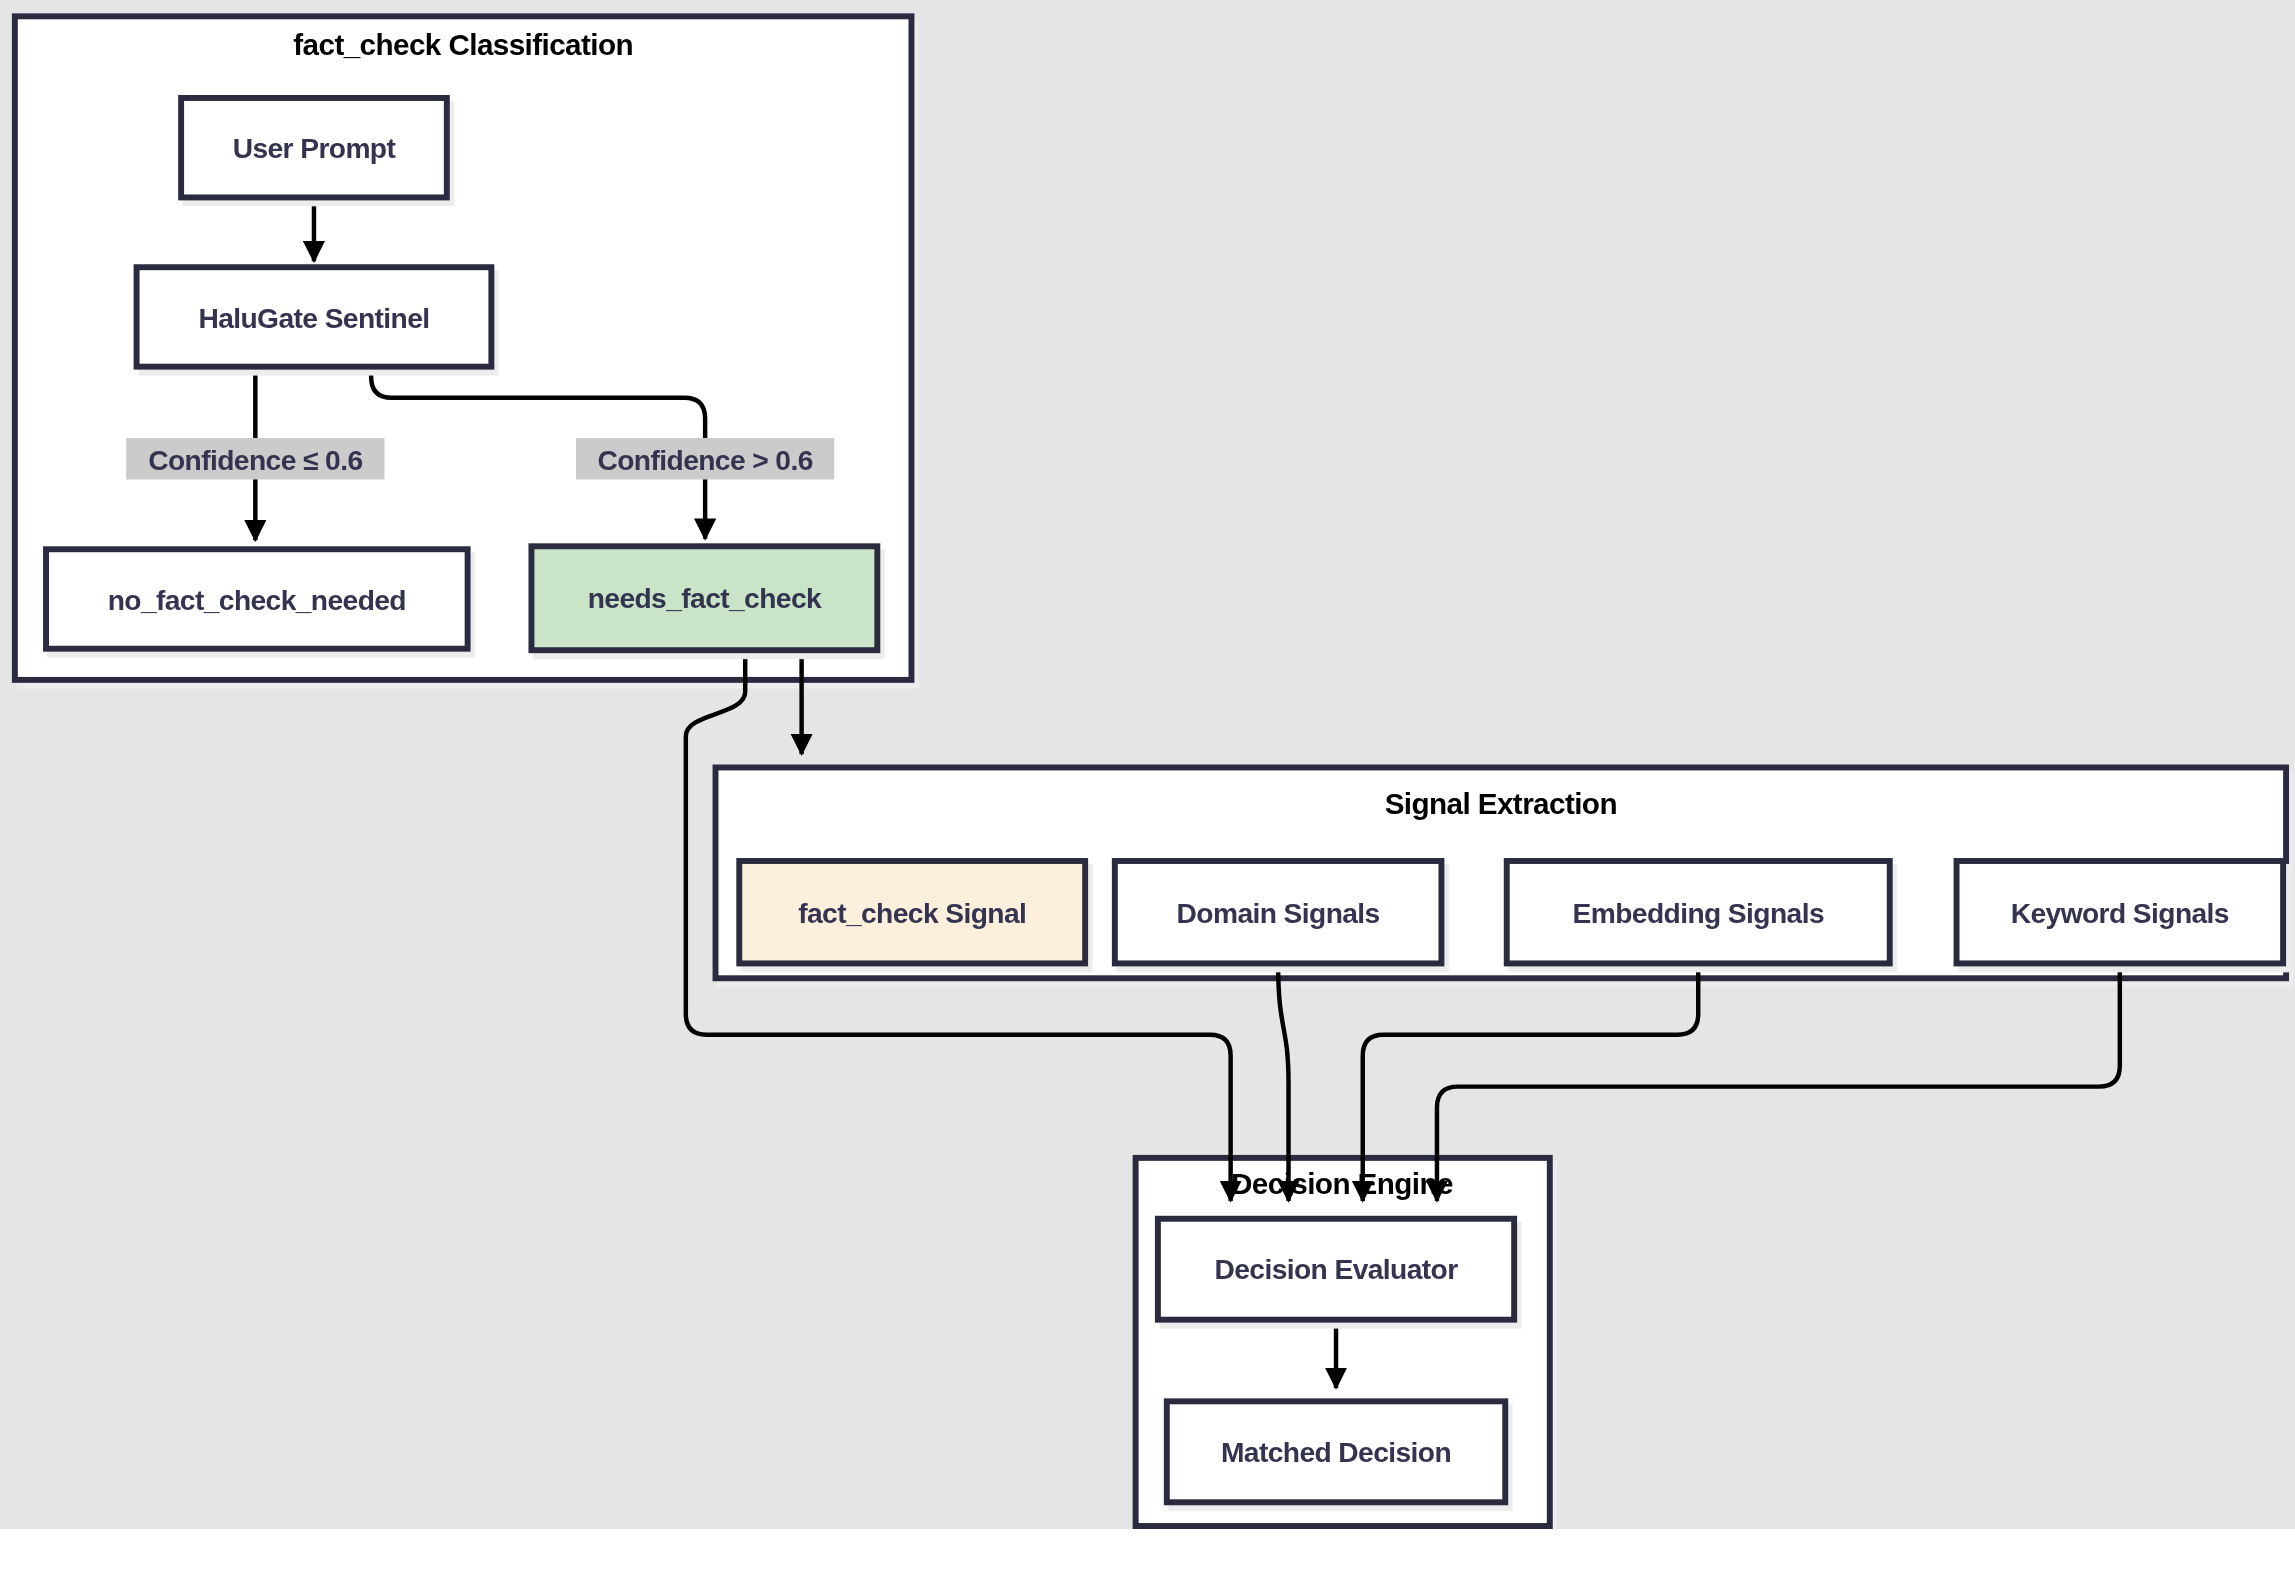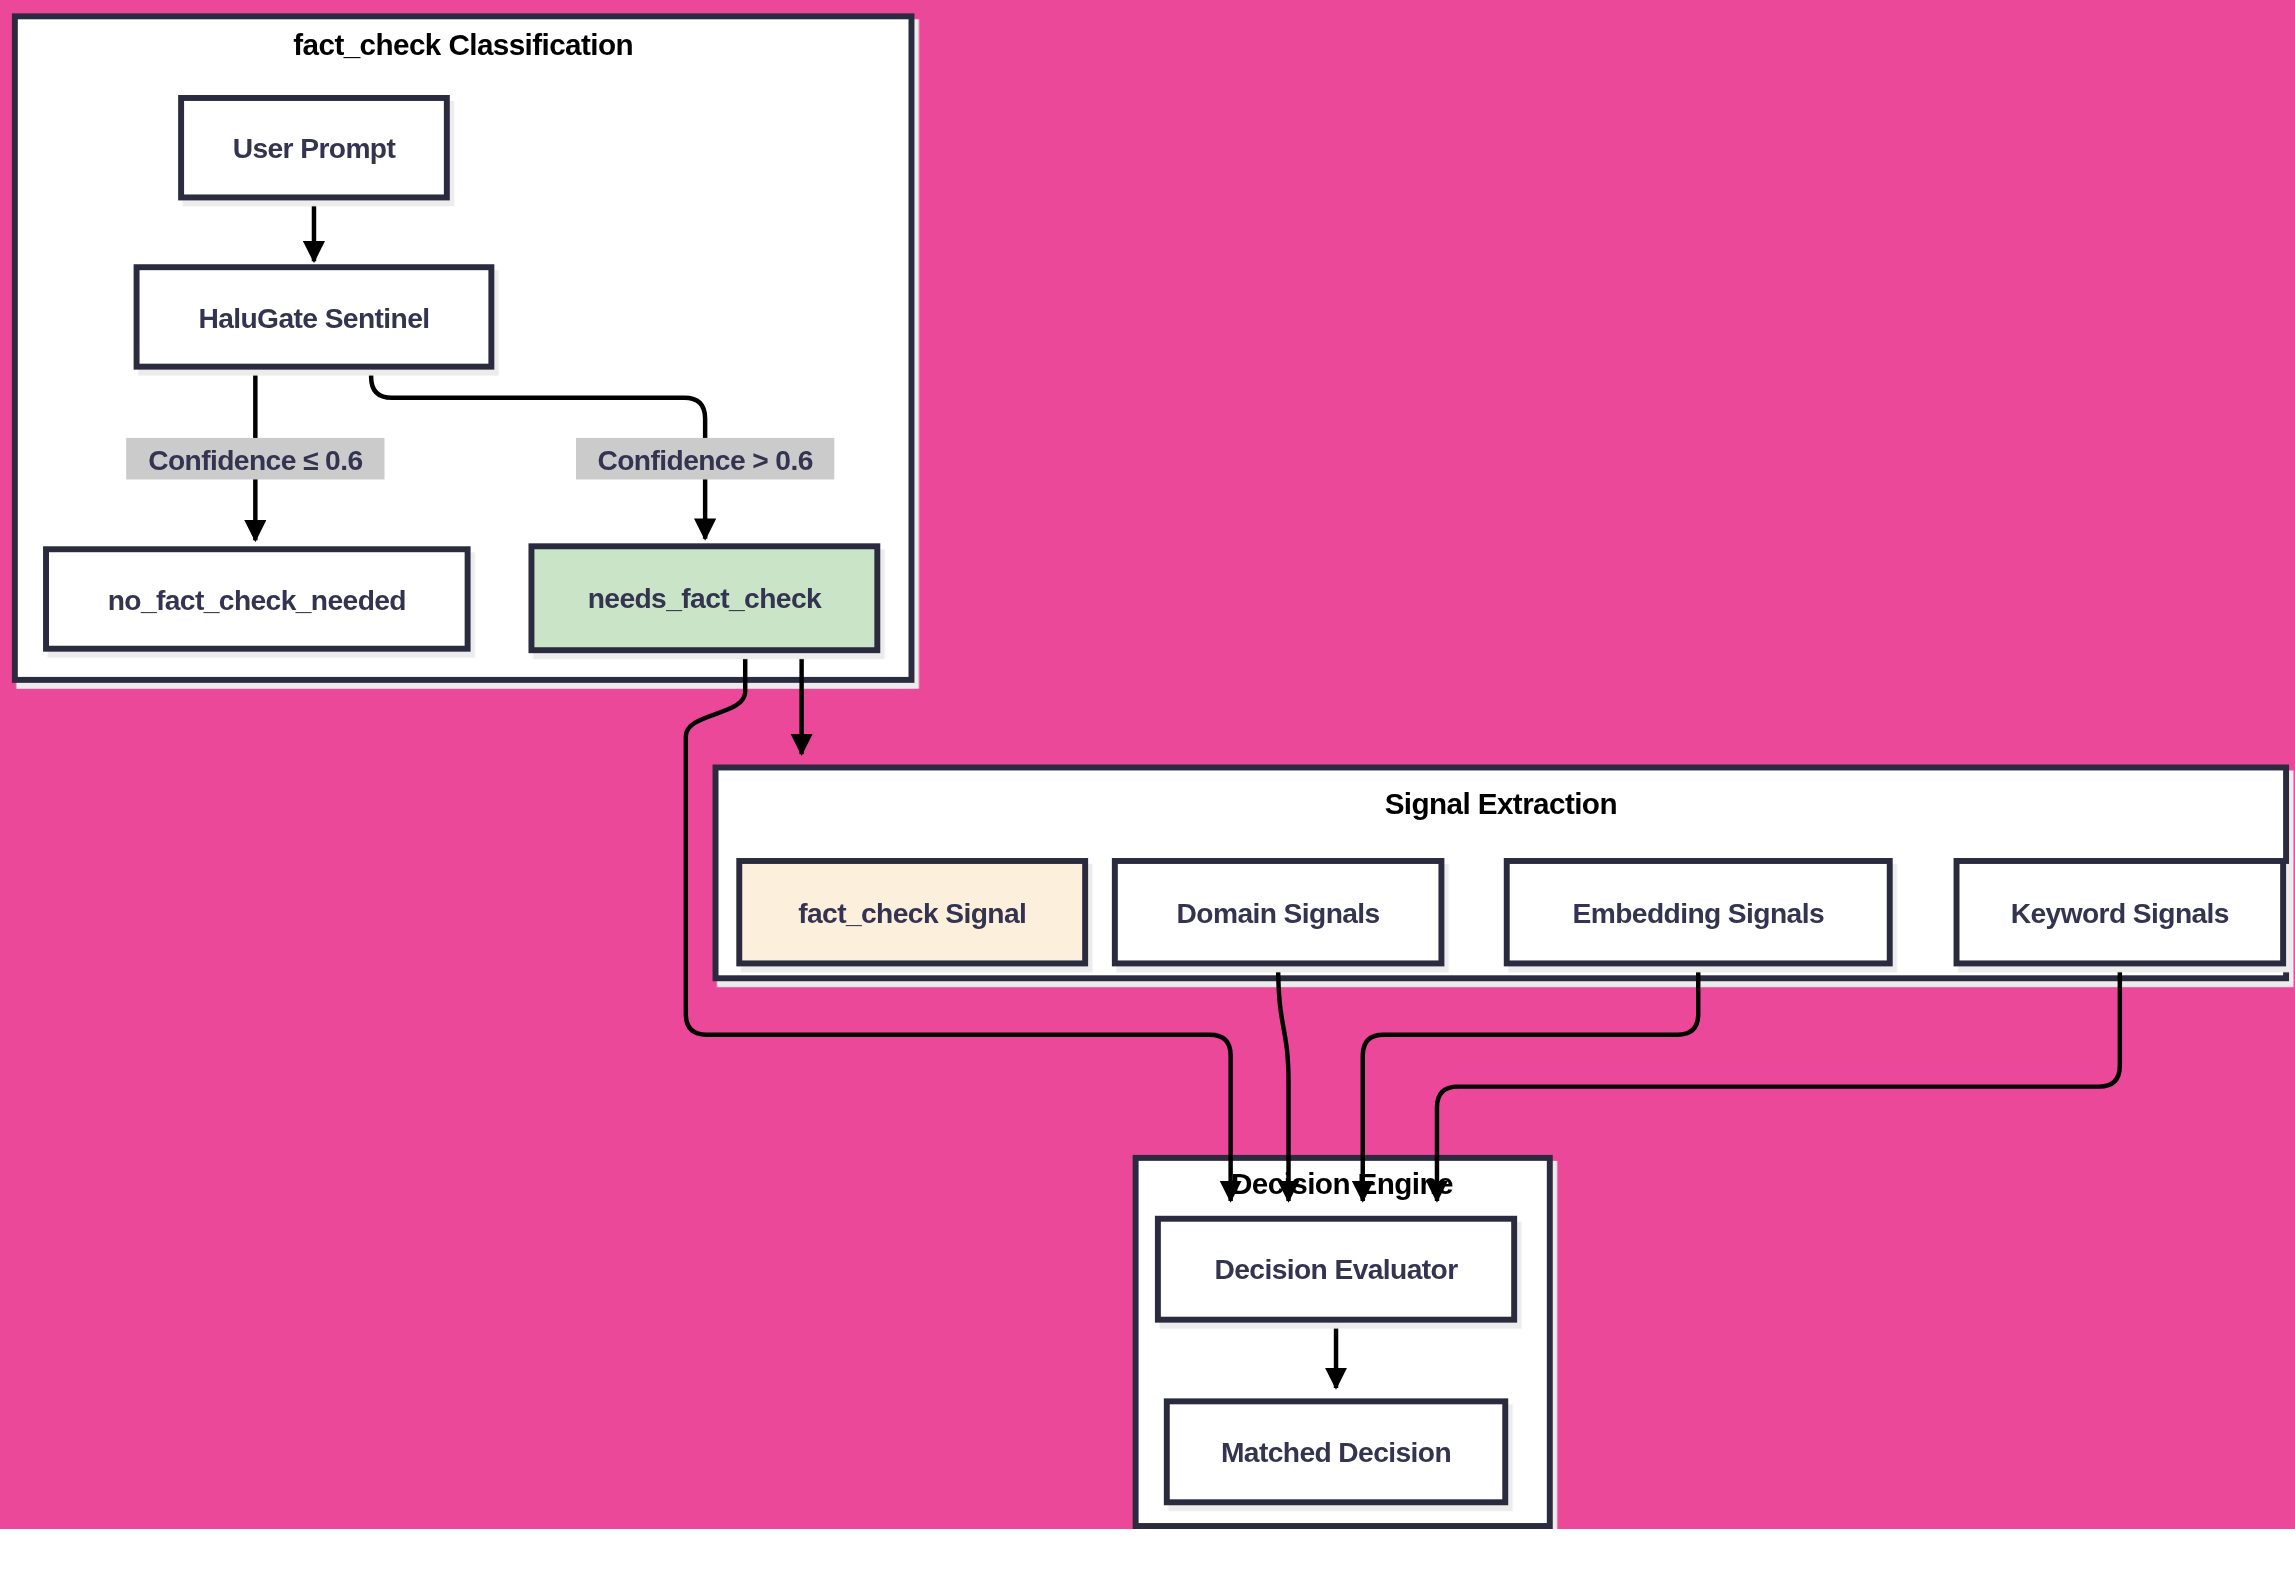--- a/index.html
+++ b/index.html
@@ -2,21 +2,21 @@
 <html style="font-size:7.3px"><head>
 <meta charset="utf-8">
 <style>
   html, body {
     margin: 0;
     padding: 0;
     background: #ffffff;
   }
   .diagram-wrap {
     width: 100%;
-    background: #ec4899;
+    background: #e5e5e5;
   }
   svg { display: block; width: 100%; height: auto; }
 
   .box {
     stroke: #2b2b40;
     stroke-width: 4;
     filter: drop-shadow(3px 4px 0 #ececec);
   }
   .group-box {
     stroke: #2b2b40;

